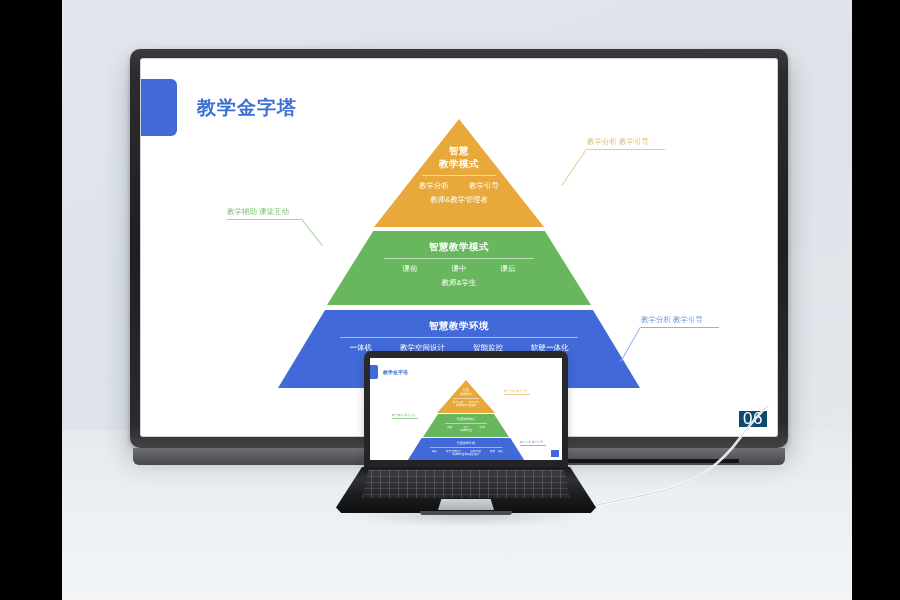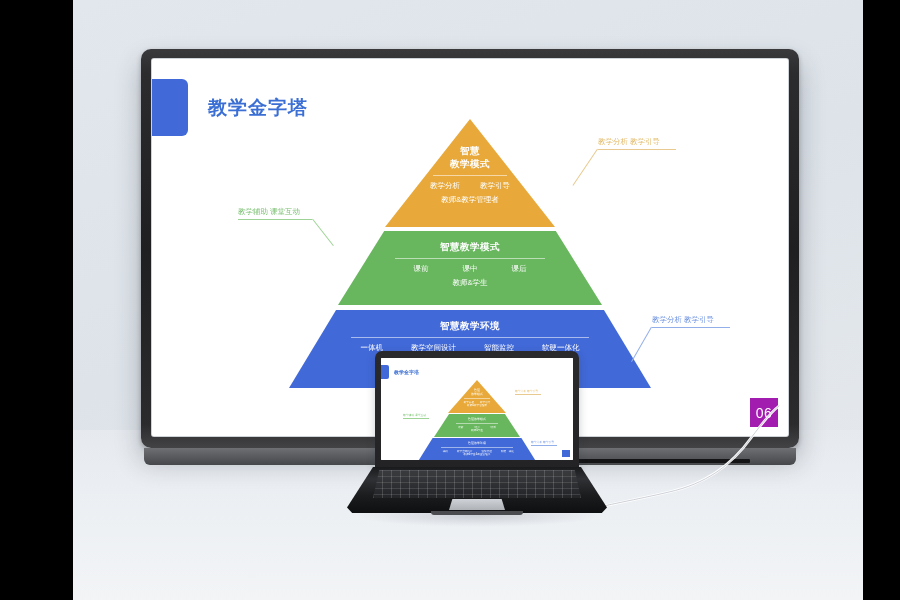--- a/index.html
+++ b/index.html
@@ -6,21 +6,21 @@
   html, body {
     width: 900px; height: 600px;
     background: #000;
     font-family: "Liberation Sans", "DejaVu Sans", sans-serif;
     overflow: hidden;
   }
   .stage { position: relative; width: 900px; height: 600px; background: #000; }
 
   
   .photo {
-    position: absolute; left: 73px; top: 0; width: 790px; height: 600px;
+    position: absolute; left: 62px; top: 0; width: 790px; height: 600px;
     background: linear-gradient(160deg, #e2e7ed 0%, #dde3e9 45%, #e7eaee 100%);
     overflow: hidden;
   }
   .floor {
     position: absolute; left: 0; bottom: 0; width: 100%; height: 170px;
     background: linear-gradient(180deg, #e6eaef 0%, #eef1f4 60%, #f2f4f6 100%);
   }
 
   
   .monitor {
@@ -64,22 +64,22 @@
   .title-block { position: absolute; left: 0; top: 20px; display: flex; align-items: center; }
   .title-tab {
     width: 36px; height: 57px; background: #4169d8;
     border-radius: 0 6px 6px 0;
   }
   .slide-title {
     margin-left: 20px; color: #3b6fd4; font-size: 19px; font-weight: bold;
     letter-spacing: 1px; white-space: nowrap;
   }
   .pagebadge {
-    position: absolute; right: 10px; bottom: 9px; width: 28px; height: 29px;
-    background: #a21caf; color: #fff; font-size: 14px;
+    position: absolute; right: 10px; bottom: 9px; width: 28px; height: 16px;
+    background: #0c4a6e; color: #fff; font-size: 17px;
     display: flex; align-items: center; justify-content: center; letter-spacing: 0.5px;
   }
 
   
   .pyramid { position: absolute; left: 0; right: 0; top: 60px; height: 280px; }
 
   .tier { position: absolute; left: 50%; transform: translateX(-50%); }
   .tier .shape { position: absolute; inset: 0; }
   .tier .txt {
     position: absolute; inset: 0; display: flex; flex-direction: column;

